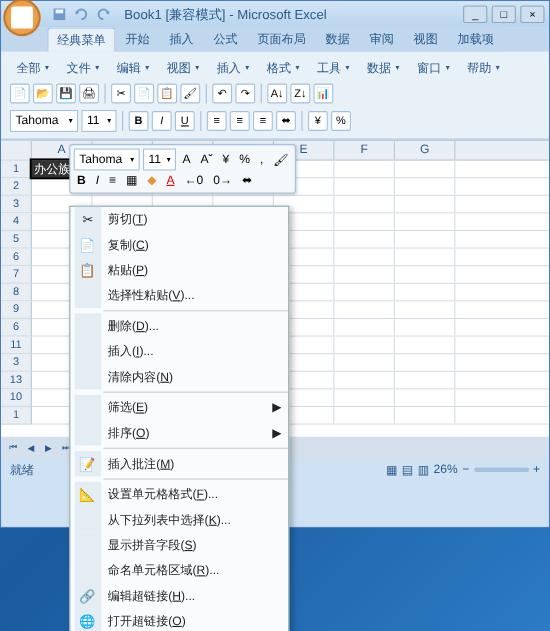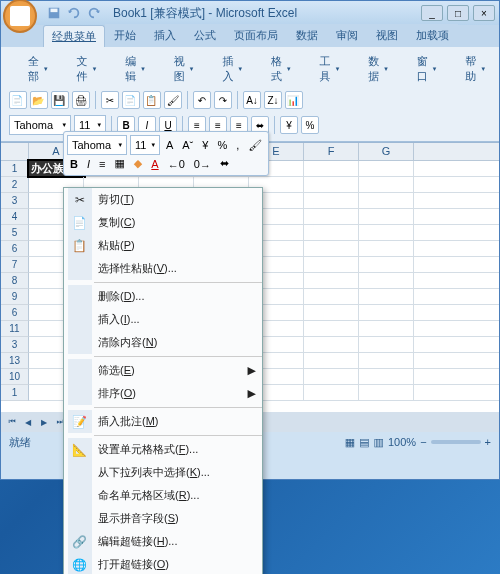--- a/index.html
+++ b/index.html
@@ -8,42 +8,42 @@
   .titlebar { height: 24px; background: linear-gradient(#d4e6f7, #b8d4ed); display: flex; align-items: center; padding: 0 4px; }
   .office-btn { width: 34px; height: 34px; border-radius: 50%; background: radial-gradient(#f5b456, #e8923e); border: 2px solid #c47a2e; position: absolute; top: -2px; left: 2px; z-index: 5; display: flex; align-items: center; justify-content: center; }
   .office-btn-inner { width: 20px; height: 20px; background: #fff; border-radius: 2px; }
   .qat { margin-left: 42px; display: flex; gap: 6px; align-items: center; }
   .qat-icon { width: 14px; height: 14px; opacity: 0.7; }
   .title-text { margin-left: 12px; color: #2a5a8a; font-size: 12px; }
   .win-controls { margin-left: auto; display: flex; gap: 4px; }
   .win-btn { width: 22px; height: 16px; background: #d0dff0; border: 1px solid #8ab; border-radius: 2px; display: flex; align-items: center; justify-content: center; font-size: 10px; }
   .tabs { height: 22px; background: #c0d7ed; display: flex; align-items: end; padding-left: 42px; gap: 0; }
   .tab { padding: 3px 8px; font-size: 11px; color: #2a5a8a; background: #c0d7ed; border: 1px solid transparent; cursor: pointer; }
-  .tab.active { background: #e8f0f8; border: 1px solid #a4c0dc; border-bottom: none; border-radius: 3px 3px 0 0; text-decoration: underline; }
+  .tab.active { background: #e8f0f8; border: 1px solid #a4c0dc; border-bottom: none; border-radius: 3px 3px 0 0; }
   .ribbon { background: #e8f0f8; border-bottom: 1px solid #a4c0dc; padding: 3px 0; }
   .menubar { display: flex; gap: 4px; padding: 2px 8px; }
-  .menubtn { padding: 2px 6px; color: #2a5a8a; font-size: 11px; display: flex; align-items: center; gap: 2px; margin-left: 13px; }
+  .menubtn { padding: 2px 6px; color: #2a5a8a; font-size: 11px; display: flex; align-items: center; gap: 2px; }
   .menubtn::after { content: "▾"; font-size: 7px; margin-left: 2px; }
   .toolbar-row { display: flex; gap: 3px; padding: 3px 8px; align-items: center; flex-wrap: nowrap; overflow: hidden; }
   .tb-icon { width: 18px; height: 18px; background: #fff; border: 1px solid #a4c0dc; border-radius: 2px; display: inline-flex; align-items: center; justify-content: center; font-size: 10px; }
   .font-select { height: 20px; border: 1px solid #a4c0dc; background: #fff; padding: 0 4px; font-size: 11px; display: flex; align-items: center; }
   .font-name { width: 62px; }
   .font-size { width: 32px; }
   .sep { width: 1px; height: 18px; background: #a4c0dc; margin: 0 2px; }
   .grid-area { background: #fff; border-top: 1px solid #9db8d4; position: relative; height: 270px; }
   .col-headers { display: flex; background: #e8eef4; border-bottom: 1px solid #b8c8d8; height: 18px; }
   .corner { width: 28px; border-right: 1px solid #b8c8d8; background: #e8eef4; }
   .col-h { flex: 0 0 55px; border-right: 1px solid #b8c8d8; text-align: center; color: #2a5a8a; font-size: 11px; line-height: 17px; }
   .row-area { display: flex; }
   .row-headers { width: 28px; }
   .row-h { height: 16px; border-bottom: 1px solid #d0d8e0; border-right: 1px solid #b8c8d8; background: #e8eef4; text-align: center; color: #2a5a8a; font-size: 10px; line-height: 15px; }
   .cells { flex: 1; position: relative; }
   .cell-row { display: flex; height: 16px; border-bottom: 1px solid #d4dde5; }
   .cell { flex: 0 0 55px; border-right: 1px solid #d4dde5; font-size: 11px; padding: 0 2px; }
-  .cell.selected { background: #333; color: #fff; outline: 2px solid #000; font-weight: bold; }
+  .cell.selected { background: #333; color: #fff; outline: 2px solid #000; }
   .sheet-tabs { height: 20px; background: #d4e0ec; display: flex; align-items: center; padding: 0 4px; gap: 2px; }
   .nav-btn { width: 14px; height: 14px; font-size: 8px; display: flex; align-items: center; justify-content: center; color: #2a5a8a; }
   .sheet-tab { padding: 1px 8px; background: #fff; font-size: 10px; border: 1px solid #a4c0dc; }
   .statusbar { height: 20px; background: #cfe2f3; display: flex; align-items: center; padding: 0 8px; font-size: 11px; color: #2a5a8a; }
   .status-zoom { margin-left: auto; display: flex; gap: 4px; align-items: center; }
   
   .mini-toolbar { position: absolute; top: 130px; left: 62px; background: #f5f8fb; border: 1px solid #a4c0dc; border-radius: 3px; padding: 3px; box-shadow: 1px 1px 3px rgba(0,0,0,0.2); z-index: 10; }
   .mt-row { display: flex; gap: 3px; align-items: center; }
   .mt-item { padding: 2px 3px; font-size: 11px; display: flex; align-items: center; }
   
@@ -327,21 +327,21 @@
     <span class="nav-btn">⏭</span>
     <div class="sheet-tab">Sh</div>
   </div>
 
   <div class="statusbar">
     <span>就绪</span>
     <div class="status-zoom">
       <span>▦</span>
       <span>▤</span>
       <span>▥</span>
-      <span>100%</span>
+      <span>26%</span>
       <span>−</span>
       <span style="width:50px;height:4px;background:#a4c0dc;border-radius:2px"></span>
       <span>+</span>
     </div>
   </div>
 
   <div class="mini-toolbar">
     <div class="mt-row">
       <div class="font-select" style="width:60px">
           <span>Tahoma</span>
@@ -421,25 +421,25 @@
       <div class="ctx-item">
         <div class="ctx-icon-col">📐</div>
         <span>设置单元格格式(<span class="underline-k">F</span>)...</span>
       </div>
       <div class="ctx-item">
         <div class="ctx-icon-col"></div>
         <span>从下拉列表中选择(<span class="underline-k">K</span>)...</span>
       </div>
       <div class="ctx-item">
         <div class="ctx-icon-col"></div>
+        <span>显示拼音字段(<span class="underline-k">S</span>)</span>
+      </div>
+      <div class="ctx-item">
+        <div class="ctx-icon-col"></div>
         <span>命名单元格区域(<span class="underline-k">R</span>)...</span>
-      </div>
-      <div class="ctx-item">
-        <div class="ctx-icon-col"></div>
-        <span>显示拼音字段(<span class="underline-k">S</span>)</span>
       </div>
       <div class="ctx-item">
         <div class="ctx-icon-col">🔗</div>
         <span>编辑超链接(<span class="underline-k">H</span>)...</span>
       </div>
       <div class="ctx-item">
         <div class="ctx-icon-col">🌐</div>
         <span>打开超链接(<span class="underline-k">O</span>)</span>
       </div>
     </div>

